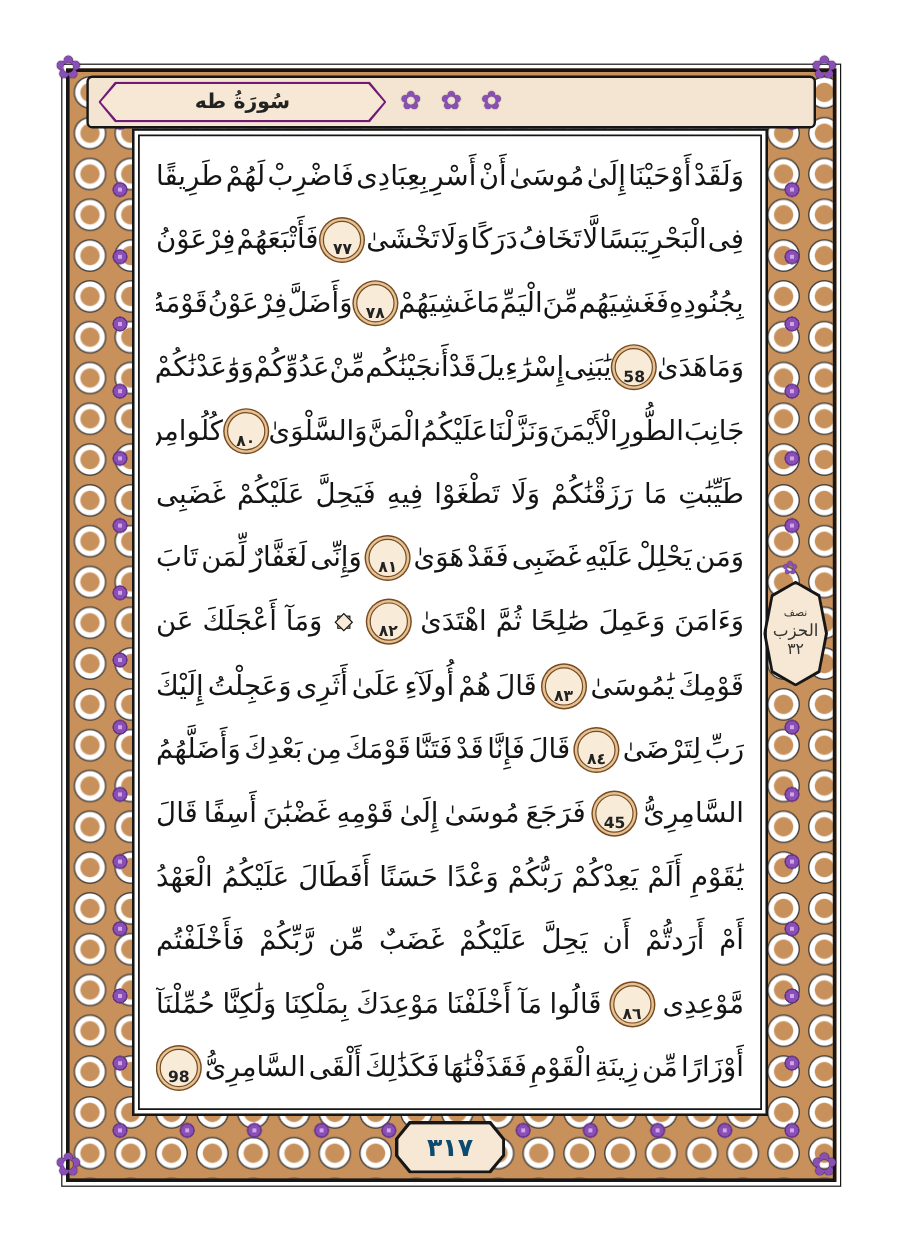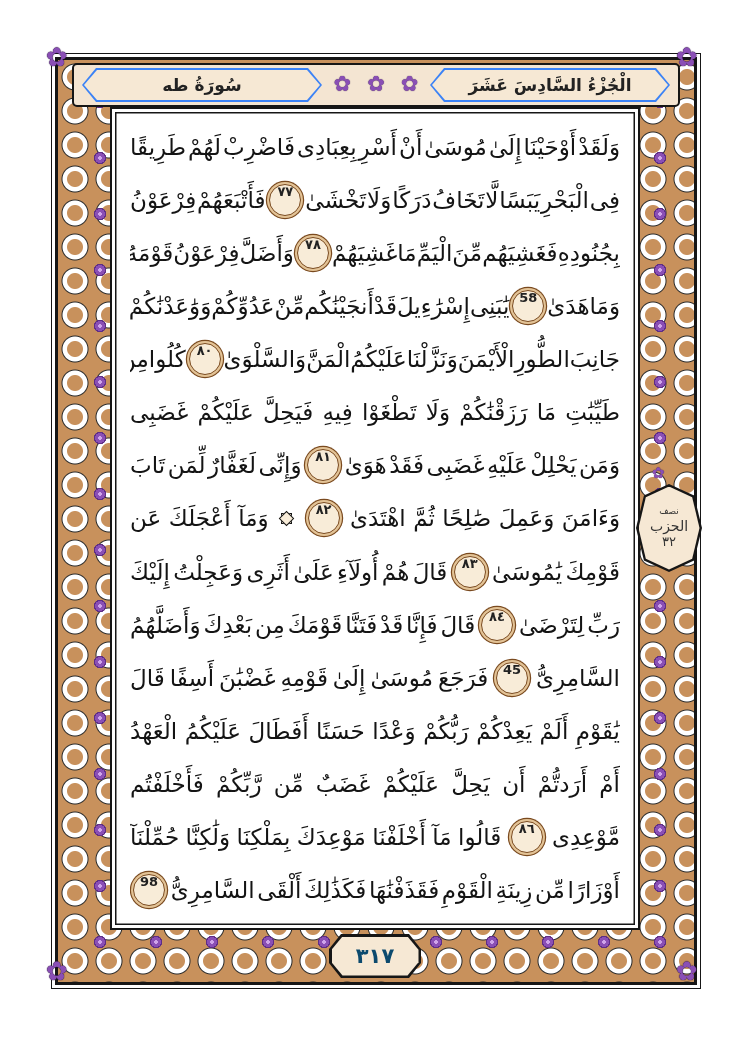--- a/index.html
+++ b/index.html
@@ -25,21 +25,21 @@
   }
   
   .header-band{
     position:absolute;left:72px;top:63px;width:608px;height:44px;
     box-sizing:border-box;background:#f4e5d2;border:2px solid #161616;
     border-radius:5px;z-index:4;
   }
   .cartouche{
     position:absolute;top:3px;height:34px;
     clip-path:polygon(14px 0, calc(100% - 14px) 0, 100% 50%, calc(100% - 14px) 100%, 14px 100%, 0 50%);
-    background:#3b82f6;
+    background:#701a75;
   }
   .cartouche .inner{
     position:absolute;inset:2px;
     clip-path:polygon(13px 0, calc(100% - 13px) 0, 100% 50%, calc(100% - 13px) 100%, 13px 100%, 0 50%);
     background:#f6e8d4;display:flex;align-items:center;justify-content:center;
   }
   .cartouche .inner span{
     font-size:17px;font-weight:700;color:#222;direction:rtl;white-space:nowrap;
   }
   .cartouche.surah{left:8px;width:240px;}
@@ -65,37 +65,37 @@
   .qline{
     direction:rtl;display:flex;flex-wrap:nowrap;justify-content:space-between;
     align-items:center;height:52px;overflow:hidden;
     font-size:23px;color:#141414;
   }
   .qline .word{white-space:nowrap;flex:0 0 auto;}
   .verse-medallion{
     flex:0 0 auto;width:30px;height:30px;border-radius:50%;
     background:#f8ecd8;border:1.2px solid #7a4a1f;
     box-shadow:0 0 0 2px #e3c396, 0 0 0 3.2px #7a4a1f;
-    display:flex;align-items:flex-start;justify-content:center;margin:0 3px;
+    display:flex;align-items:flex-end;justify-content:center;margin:0 3px;
   }
   .verse-medallion .vnum{
     font-size:13px;font-weight:700;color:#222;line-height:1;direction:rtl;
   }
   .hizb-star{
     flex:0 0 auto;width:17px;height:17px;position:relative;margin:0 2px;
   }
   .hizb-star::before,.hizb-star::after{
     content:"";position:absolute;inset:3px;border:1.6px solid #161616;background:#f8ecd8;
   }
   .hizb-star::after{transform:rotate(45deg);}
   
   .side-medallion{
     position:absolute;left:636px;top:484px;width:54px;height:88px;
     clip-path:polygon(50% 0, 88% 13%, 100% 50%, 88% 87%, 50% 100%, 12% 87%, 0 50%, 12% 13%);
-    background:#161616;z-index:6;padding-left:12px;
+    background:#161616;z-index:6;
   }
   .side-medallion .inner{
     position:absolute;inset:2.5px;
     clip-path:polygon(50% 0, 88% 13%, 100% 50%, 88% 87%, 50% 100%, 12% 87%, 0 50%, 12% 13%);
     background:#f6e8d4;display:flex;flex-direction:column;align-items:center;justify-content:center;
     gap:1px;direction:rtl;color:#333;
   }
   .side-medallion .l1{font-size:9px;line-height:1.1;}
   .side-medallion .l2{font-size:14px;font-weight:400;line-height:1.15;}
   .side-medallion .l3{font-size:13px;line-height:1.1;}
@@ -129,25 +129,20 @@
 <div class="header-band">
   <div class="cartouche surah">
     <div class="inner">
         <span>سُورَةُ طه</span>
       </div>
   </div>
   <div class="header-motif">
     <span class="flower">✿</span>
     <span class="flower">✿</span>
     <span class="flower">✿</span>
-  </div>
-  <div class="cartouche juz">
-    <div class="inner">
-        <span>الْجُزْءُ السَّادِسَ عَشَرَ</span>
-      </div>
   </div>
 </div>
 
 <div class="text-box">
   <div class="text-inner">
       <div class="qline">
         <span class="word">وَلَقَدْ</span>
         <span class="word">أَوْحَيْنَا</span>
         <span class="word">إِلَىٰ</span>
         <span class="word">مُوسَىٰ</span>

